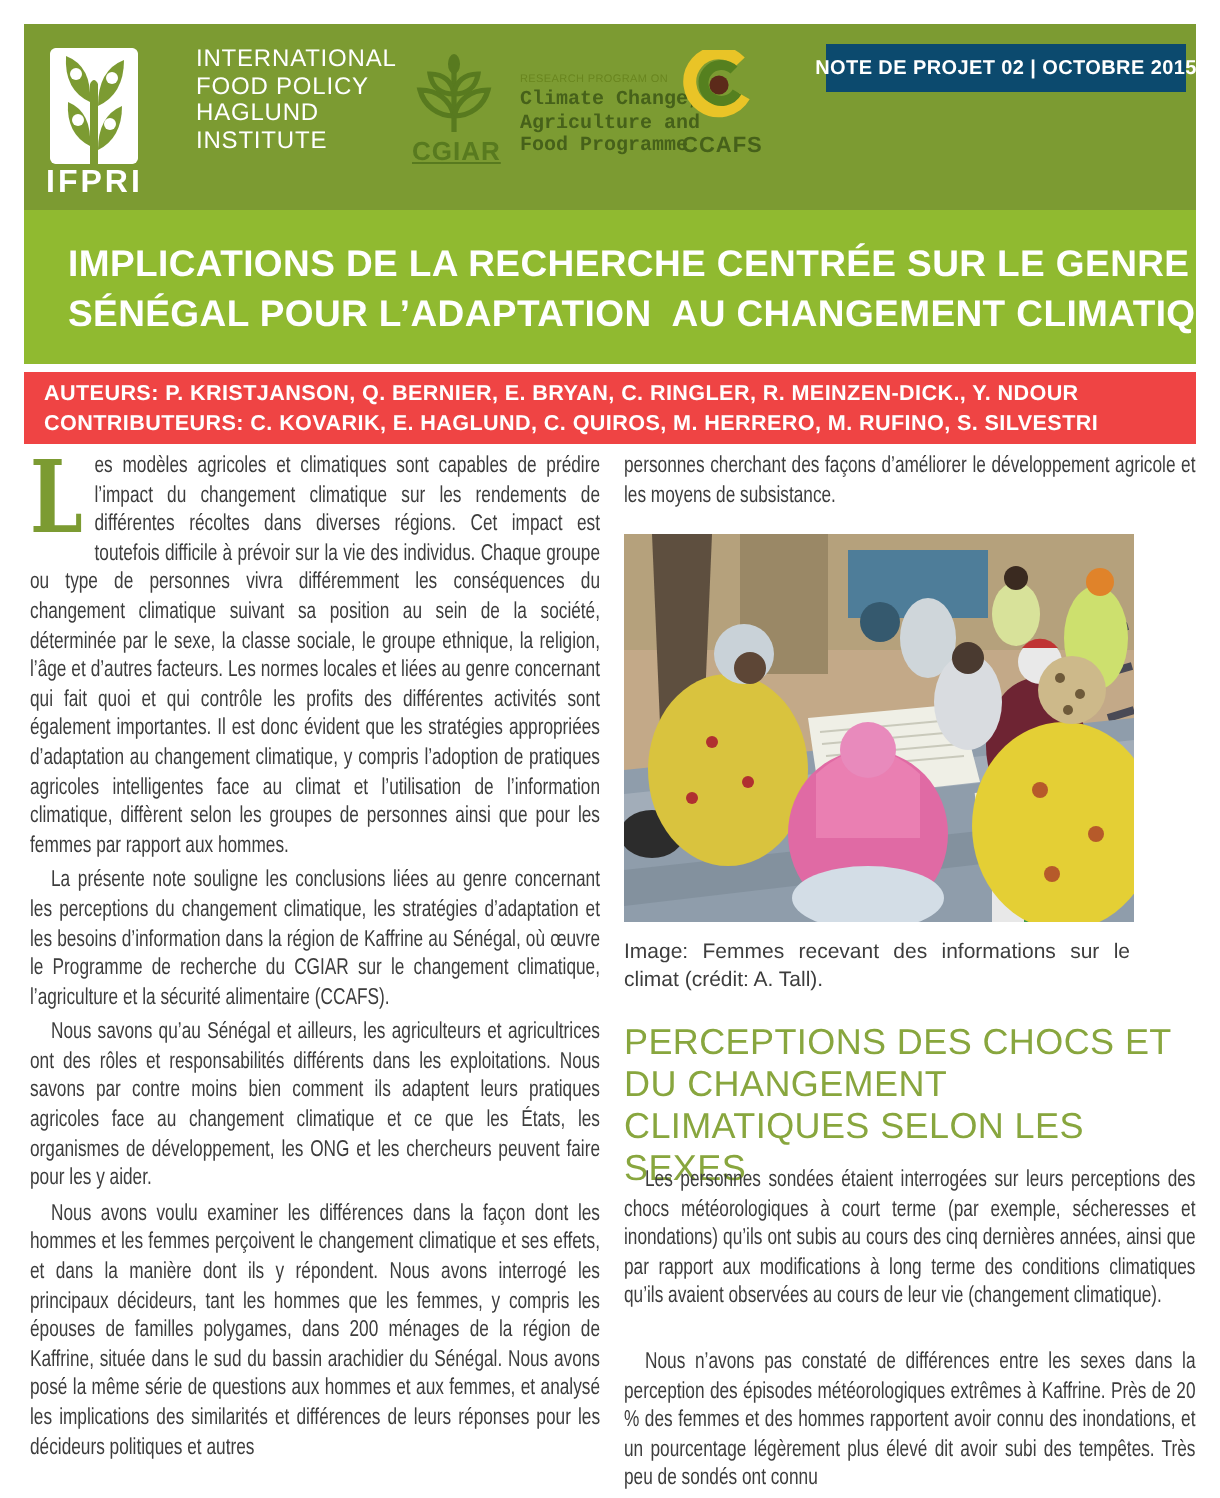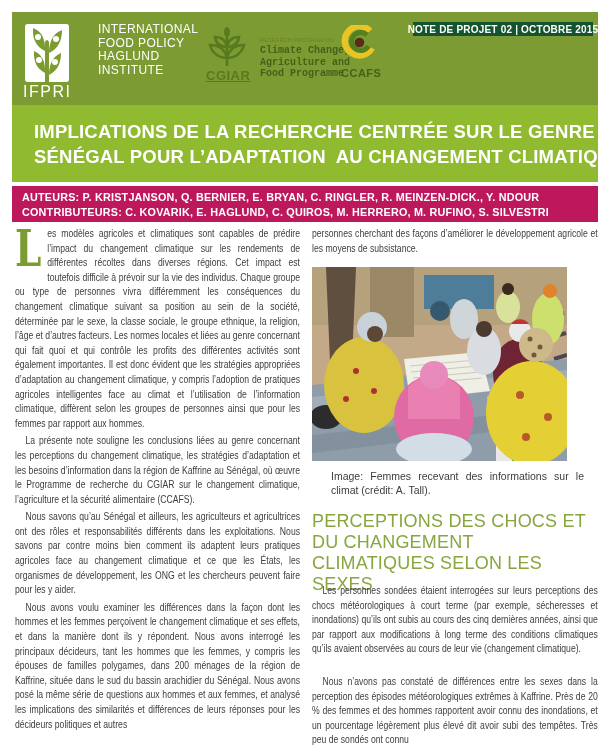--- a/index.html
+++ b/index.html
@@ -2,56 +2,56 @@
 <html><head>
 <meta charset="utf-8">
 <style>
   html,body{margin:0;padding:0;background:#ffffff;}
   .page{position:relative;width:610px;height:749px;background:#ffffff;overflow:hidden;
         font-family:"Liberation Sans",sans-serif;}
 
   
   .band-header{position:absolute;left:12px;top:12px;width:586px;height:93px;background:#7c9b32;}
   .ifpri-logo{position:absolute;left:13px;top:12px;width:44px;height:58px;background:#fff;border-radius:4px;}
-  .ifpri-acronym{position:absolute;left:11px;top:71px;color:#fff;font-weight:normal;font-size:16px;letter-spacing:1.5px;}
+  .ifpri-acronym{position:absolute;left:11px;top:71px;color:#fff;font-weight:bold;font-size:16px;letter-spacing:1.5px;}
   .ifpri-wordmark{position:absolute;left:65px;top:11px;color:#fff;font-size:12px;line-height:13.5px;letter-spacing:.4px;margin-left:21px;}
   .cgiar-logo{position:absolute;left:195px;top:14px;width:40px;height:42px;}
   .cgiar-label{position:absolute;left:194px;top:56px;color:#587a1f;font-weight:bold;font-size:13px;letter-spacing:.5px;text-decoration:underline;}
   .program{position:absolute;left:248px;top:25px;}
   .program .kicker{font-size:5.5px;color:#69851f;letter-spacing:.2px;margin-bottom:2px;}
   .program .pline{font-size:10px;font-weight:bold;color:#46611a;line-height:11.5px;font-family:Liberation Mono, monospace;}
   .ccafs-logo{position:absolute;left:328px;top:13px;width:38px;height:40px;}
   .ccafs-label{position:absolute;left:329px;top:55px;color:#46611a;font-weight:bold;font-size:11px;letter-spacing:.5px;}
-  .note-badge{position:absolute;right:5px;top:10px;width:180px;height:14px;background:#14532d;
+  .note-badge{position:absolute;right:5px;top:10px;width:180px;height:24px;background:#0c4a6e;
               display:flex;align-items:center;justify-content:center;}
   .note-badge span{color:#fff;font-weight:bold;font-size:10px;letter-spacing:.2px;white-space:nowrap;}
 
   
   .band-title{position:absolute;left:12px;top:105px;width:586px;height:77px;background:#90ba30;
               display:flex;flex-direction:column;justify-content:center;}
   .band-title .tline{color:#fff;font-weight:bold;font-size:18.5px;line-height:25px;padding-left:22px;
                      letter-spacing:.2px;white-space:nowrap;}
 
   
-  .band-authors{position:absolute;left:12px;top:186px;width:586px;height:36px;background:#be185d;
+  .band-authors{position:absolute;left:12px;top:186px;width:586px;height:36px;background:#ef4444;
                 padding-top:4px;box-sizing:border-box;}
   .band-authors div{color:#fff;font-weight:bold;font-size:10.8px;line-height:15px;padding-left:10px;
                     letter-spacing:.2px;white-space:nowrap;}
 
   
   .bodytext{font-size:11.5px;line-height:14.6px;color:#3d3d3d;text-align:justify;}
   .col-left{position:absolute;left:15px;top:226px;width:380px;transform:scaleX(0.75);transform-origin:0 0;}
   .rblock{position:absolute;left:312px;width:381px;transform:scaleX(0.75);transform-origin:0 0;}
   .body-p{margin:0 0 3px 0;text-indent:14px;}
   .body-p.first{text-indent:0;}
   .dropcap{float:left;width:36px;height:46px;font-family:"DejaVu Serif",serif;font-weight:bold;
            font-size:50px;line-height:44px;color:#7c9b32;margin:1px 7px 1px 0;text-indent:0;}
 
   .photo{position:absolute;left:312px;top:267px;width:255px;height:194px;}
-  .caption{position:absolute;left:331px;top:469px;width:253px;font-size:10.5px;line-height:14px;
+  .caption{position:absolute;left:312px;top:469px;width:253px;font-size:10.5px;line-height:14px;
            color:#3d3d3d;text-align:justify;}
   .section-heading{position:absolute;left:312px;top:511px;width:288px;color:#88a63e;font-weight:normal;
                    font-size:18px;line-height:21px;letter-spacing:.2px;}
   .p5{top:583px;}
   .p6{top:674px;}
   .p4cont{top:226px;}
 </style>
 </head>
 <body>
 

